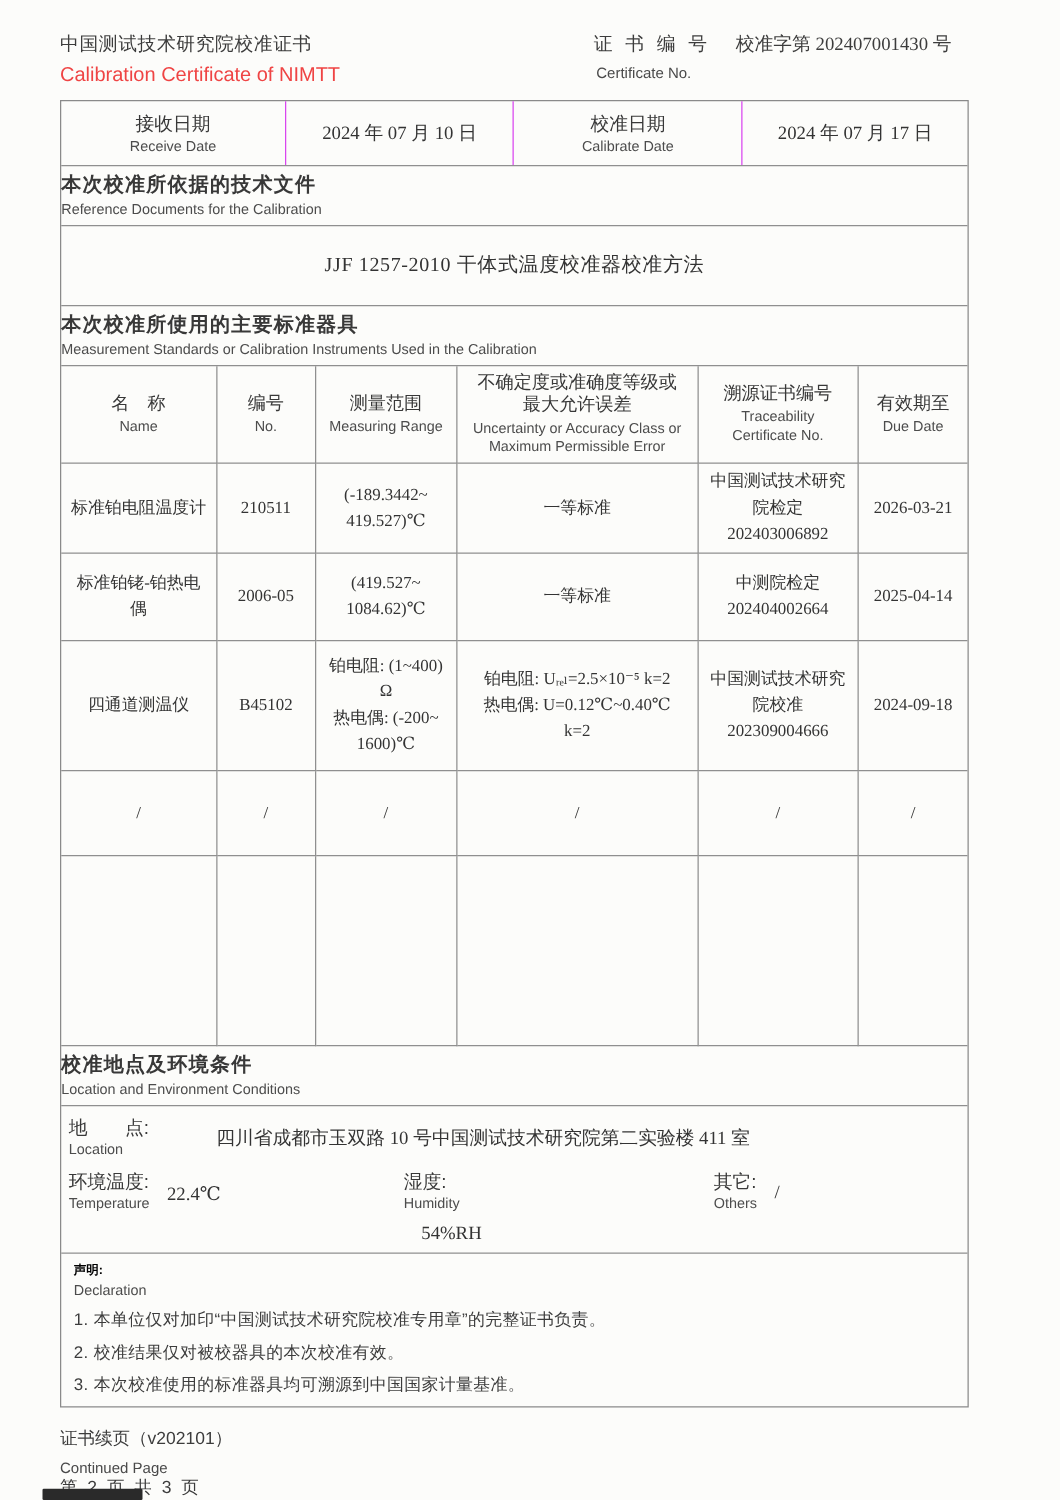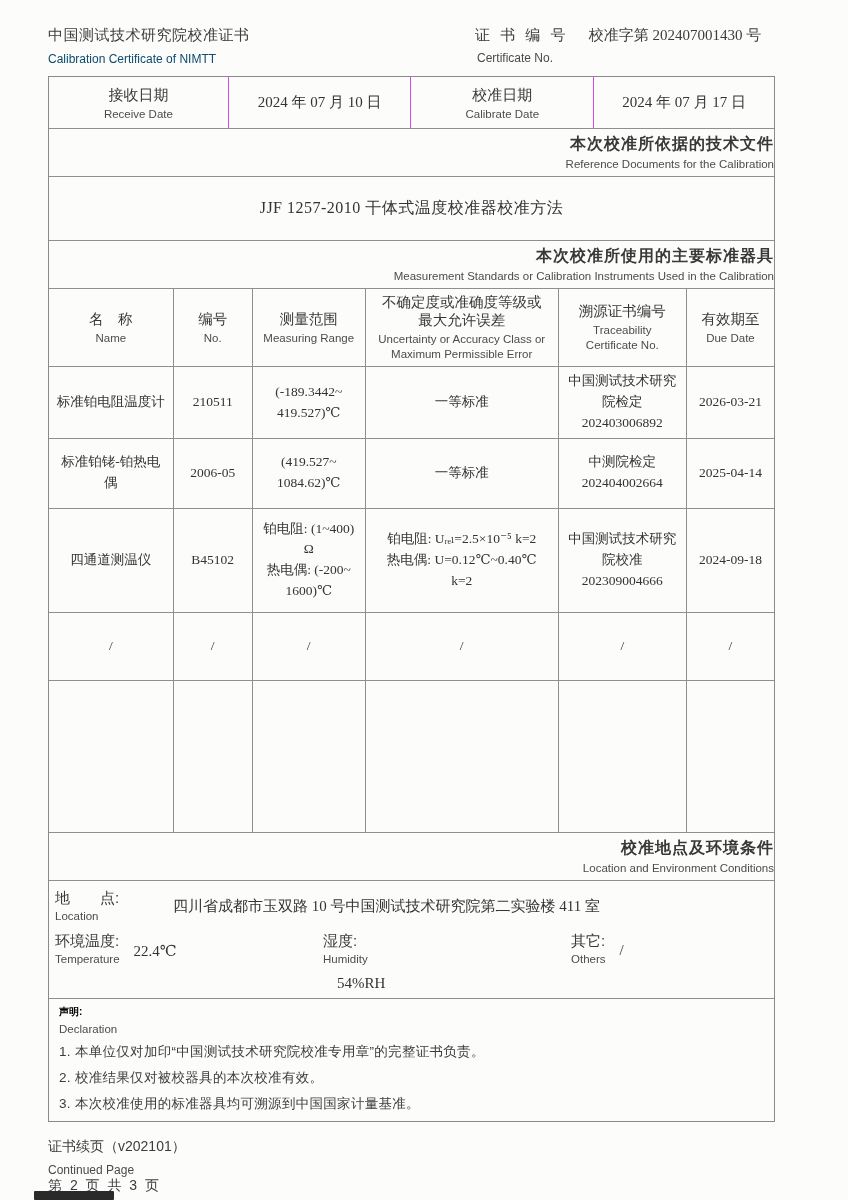--- a/index.html
+++ b/index.html
@@ -7,21 +7,21 @@
   .page {
     position:relative; width:848px; height:1200px; margin:0 auto;
     background:#fcfcfa; color:#3a3a3a; overflow:hidden;
     font-family:"Liberation Sans","DejaVu Sans",sans-serif;
   }
   .content { position:absolute; left:48px; top:26px; width:727px; }
 
   
   .doc-header { display:flex; justify-content:space-between; align-items:flex-start; margin-bottom:10px; }
   .hdr-left .zh { font-size:15px; color:#3c3c3c; letter-spacing:0.5px; }
-  .hdr-left .en { font-size:12px; color:#0c4a6e; margin-top:7px; }
+  .hdr-left .en { font-size:16px; color:#ef4444; margin-top:7px; }
   .hdr-right { width:300px; }
   .hdr-right .line1 { font-size:15px; color:#3c3c3c; white-space:nowrap; }
   .hdr-right .line1 .lbl { letter-spacing:3px; margin-right:16px; }
   .hdr-right .val { font-family:"Liberation Serif","DejaVu Serif",serif; }
   .hdr-right .en { font-size:12px; color:#4a4a4a; margin-top:6px; margin-left:2px; }
 
   
   .table-stack { border:1.5px solid #8a8a8a; background:transparent; }
   .brow { border-bottom:1px solid #8f8f8f; }
   .cell-r { border-right:1px solid #d946ef; }
@@ -29,21 +29,21 @@
   .zh-lbl { font-size:15px; color:#383838; }
   .en-lbl { font-size:11.5px; color:#4c4c4c; margin-top:3px; }
   .serif-val { font-family:"Liberation Serif","DejaVu Serif",serif; font-size:15px; color:#333; }
 
   
   .dates-row { display:flex; min-height:52px; }
   .dates-row > div { display:flex; flex-direction:column; justify-content:center; align-items:center; text-align:center; padding:4px 2px; }
   .d-c0 { width:24.8%; } .d-c1 { width:25.2%; } .d-c2 { width:25.2%; } .d-c3 { flex:1; }
 
   
-  .section-head { text-align:right; padding:5px 0 6px 0; }
+  .section-head { text-align:left; padding:5px 0 6px 0; }
   .section-head .zh { font-size:16px; font-weight:bold; color:#383838; letter-spacing:1px; }
   .section-head .en { font-size:11.5px; color:#4c4c4c; margin-top:3px; }
 
   .jjf-row { min-height:64px; display:flex; align-items:center; justify-content:center; }
   .jjf-row .serif-val { font-size:16px; letter-spacing:0.5px; }
 
   
   .inst-table { display:grid; grid-template-columns:17.2% 10.9% 15.6% 26.6% 17.7% 12%; }
   .inst-table .cell {
     border-right:1px solid #8f8f8f; border-bottom:1px solid #8f8f8f;

